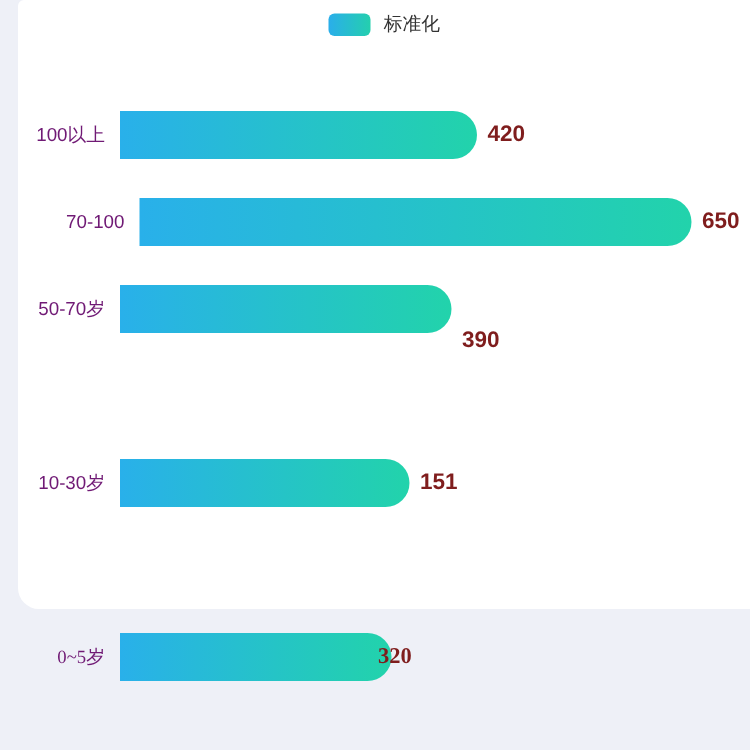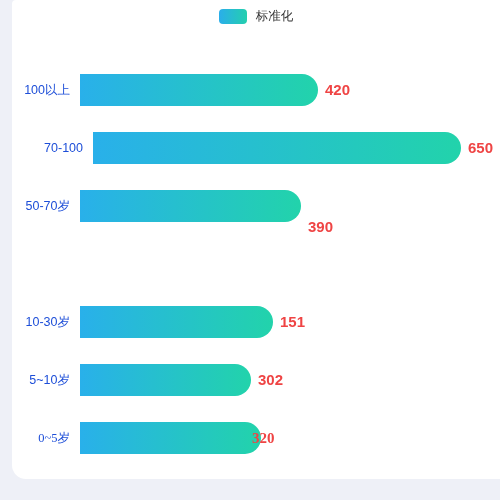--- a/index.html
+++ b/index.html
@@ -12,21 +12,21 @@
     background: #eef0f7;
     font-family: "Liberation Sans", "DejaVu Sans", sans-serif;
     overflow: hidden;
   }
 
   #card {
     position: absolute;
     left: 12px;
     top: 0;
     width: 488px;
-    height: 479px;
+    height: 406px;
     background: #ffffff;
     border-radius: 4px 0 0 14px;
   }
 
   
   #legend {
     position: absolute;
     left: 0;
     top: 7px;
     width: 488px;
@@ -67,41 +67,41 @@
 
   .cat-label {
     position: absolute;
     left: 0;
     top: 0;
     width: 58px;
     height: 32px;
     line-height: 32px;
     text-align: right;
     font-size: 12.5px;
-    color: #1d4ed8;
+    color: #701a75;
     white-space: nowrap;
   }
 
   .bar {
     position: absolute;
     left: 68px;
     top: 0;
     height: 32px;
     border-radius: 0 16px 16px 0;
     background: linear-gradient(90deg, #29b0ea 0%, #22d3ab 100%);
   }
 
   .bar-value {
     position: absolute;
     top: 0;
     height: 32px;
     line-height: 32px;
     font-size: 15px;
     font-weight: bold;
-    color: #ef4444;
+    color: #7f1d1d;
     white-space: nowrap;
   }
 </style>
 </head>
 <body>
 
 <div id="card">
 
   <div id="legend">
     <div id="legend-swatch"></div>
@@ -122,25 +122,20 @@
       <div class="row" style="top: 190px;">
         <div class="cat-label">50-70岁</div>
         <div class="bar" style="width: 221px;"></div>
         <div class="bar-value" style="left: 296px; margin-top: 21px;">390</div>
       </div>
       <div class="row" style="top: 306px;">
         <div class="cat-label">10-30岁</div>
         <div class="bar" style="width: 193px;"></div>
         <div class="bar-value" style="left: 268px;">151</div>
       </div>
-      <div class="row" style="top: 364px;">
-        <div class="cat-label">5~10岁</div>
-        <div class="bar" style="width: 171px;"></div>
-        <div class="bar-value" style="left: 246px;">302</div>
-      </div>
       <div class="row" style="top: 422px; font-family: Liberation Serif, serif;">
         <div class="cat-label">0~5岁</div>
         <div class="bar" style="width: 181px;"></div>
         <div class="bar-value" style="left: 240px;">320</div>
       </div>
     </div>
 
 </div>
 
 </body></html>

